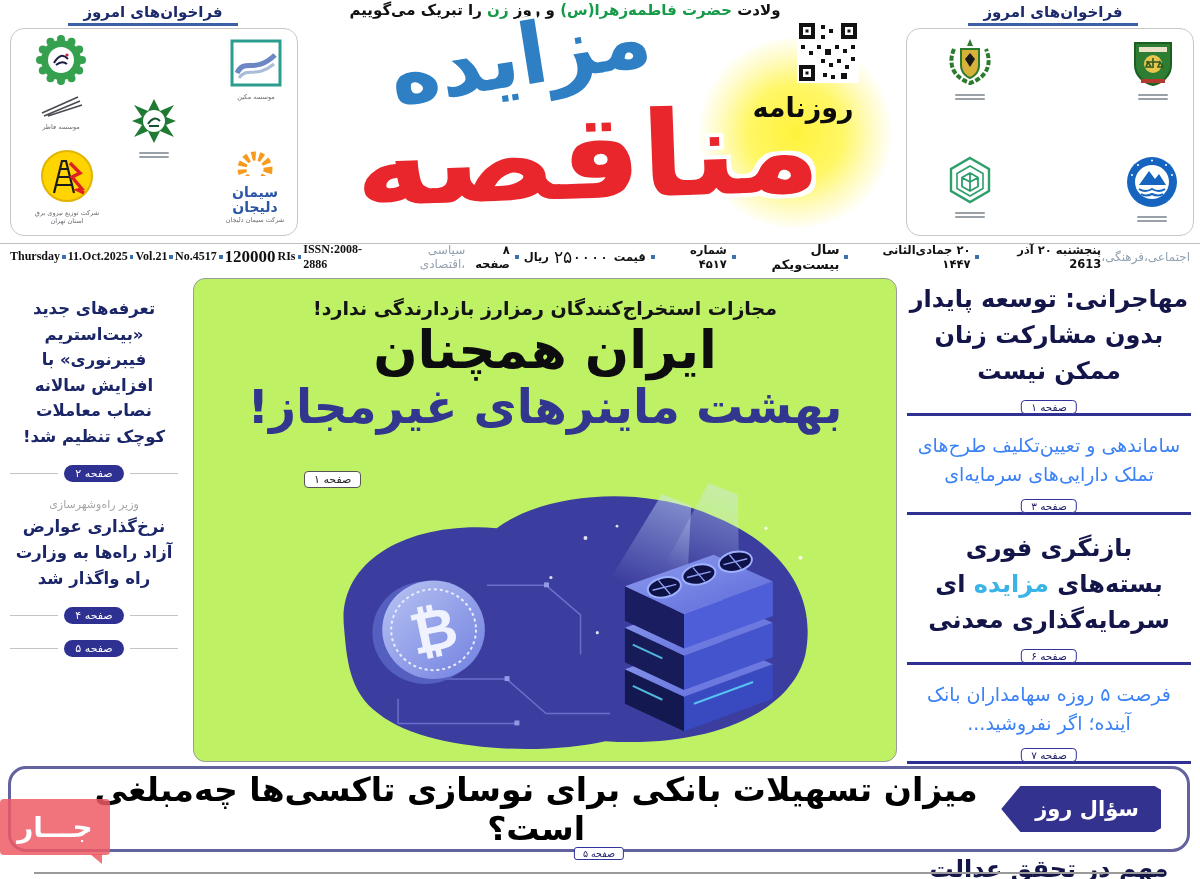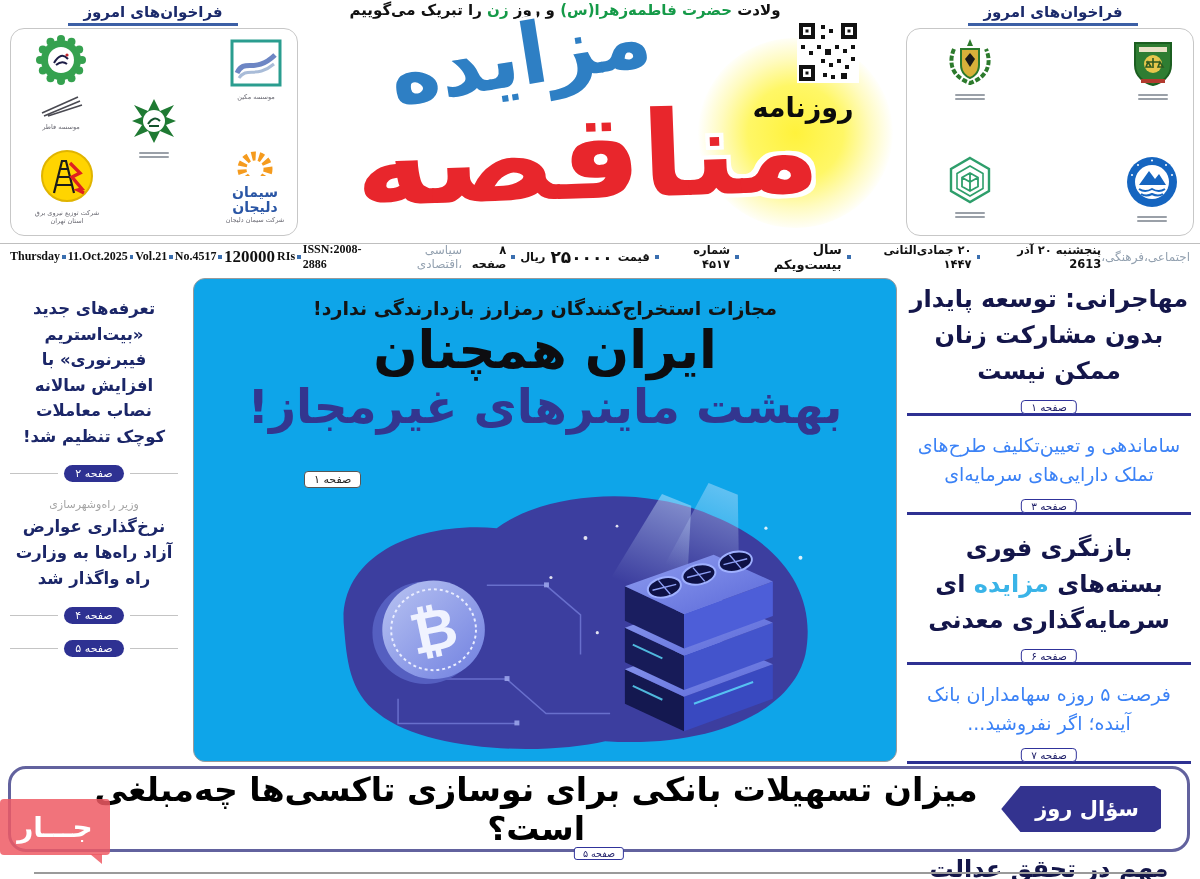--- a/index.html
+++ b/index.html
@@ -34,37 +34,37 @@
              transform:scaleX(1.08) rotate(-2deg);transform-origin:center;
              text-shadow:4px 4px 0 #fff,-4px -4px 0 #fff,4px -4px 0 #fff,-4px 4px 0 #fff;}
 
   
   .dateline{position:absolute;left:0;top:243px;width:1200px;height:26px;border-top:1px solid #bfbfbf;
             display:flex;direction:rtl;align-items:center;justify-content:space-between;
             padding:0 10px;box-sizing:border-box;font-size:11.5px;color:#111;}
   .cat{color:#93a1b0;font-size:12px;direction:rtl;}
   .fa-date{display:flex;direction:rtl;align-items:center;gap:5px;font-size:11.5px;font-weight:600;}
   .fa-date .b{font-weight:900;font-size:13px;}
-  .fa-date .big{font-weight:700;font-size:17px;}
+  .fa-date .big{font-weight:400;font-size:17px;}
   .sq{display:inline-block;width:4px;height:4px;background:#3a6fb0;}
   .en-date{display:flex;direction:ltr;align-items:center;gap:2px;
            font-family:"Liberation Serif",serif;font-weight:bold;font-size:12px;}
   .en-date .big{font-size:17px;}
 
   
   .left-col{position:absolute;left:0;top:280px;width:188px;direction:rtl;text-align:center;}
   .l-title{font-size:16.5px;font-weight:bold;color:#1b2668;line-height:1.55;padding:0 10px;}
   .l-kicker{font-size:11px;color:#a5a5a5;margin-bottom:3px;}
   .pill-row{display:flex;align-items:center;gap:6px;margin:16px 10px;}
   .pill-row .line{flex:1;height:1px;background:#c4c4c4;}
   .badge-pill{background:#2e3192;color:#fff;border-radius:9px;padding:2px 11px;font-size:11px;white-space:nowrap;}
 
   
   .center-box{position:absolute;left:193px;top:278px;width:704px;height:484px;border:1.5px solid #9a9a9a;
-              border-radius:12px;box-sizing:border-box;background:#0ea5e9;}
+              border-radius:12px;box-sizing:border-box;background:#bef264;}
   .m-kicker{margin-top:18px;text-align:center;direction:rtl;font-size:19px;font-weight:600;color:#141414;}
   .m-h1{margin-top:4px;text-align:center;direction:rtl;font-size:52px;font-weight:900;color:#0d0d10;line-height:1.05;}
   .m-h2{margin-top:4px;text-align:center;direction:rtl;font-size:47px;font-weight:900;color:#33368f;line-height:1.05;}
   .m-page{position:absolute;left:110px;top:192px;background:#fff;border:1px solid #555;border-radius:4px;
           font-size:11px;color:#222;padding:1px 9px;direction:rtl;}
   .illus{position:absolute;left:55px;top:188px;}
 
   
   .right-col{position:absolute;left:903px;top:281px;width:292px;direction:rtl;text-align:center;}
   .r-title{font-size:24px;line-height:1.5;padding:0 6px;}

